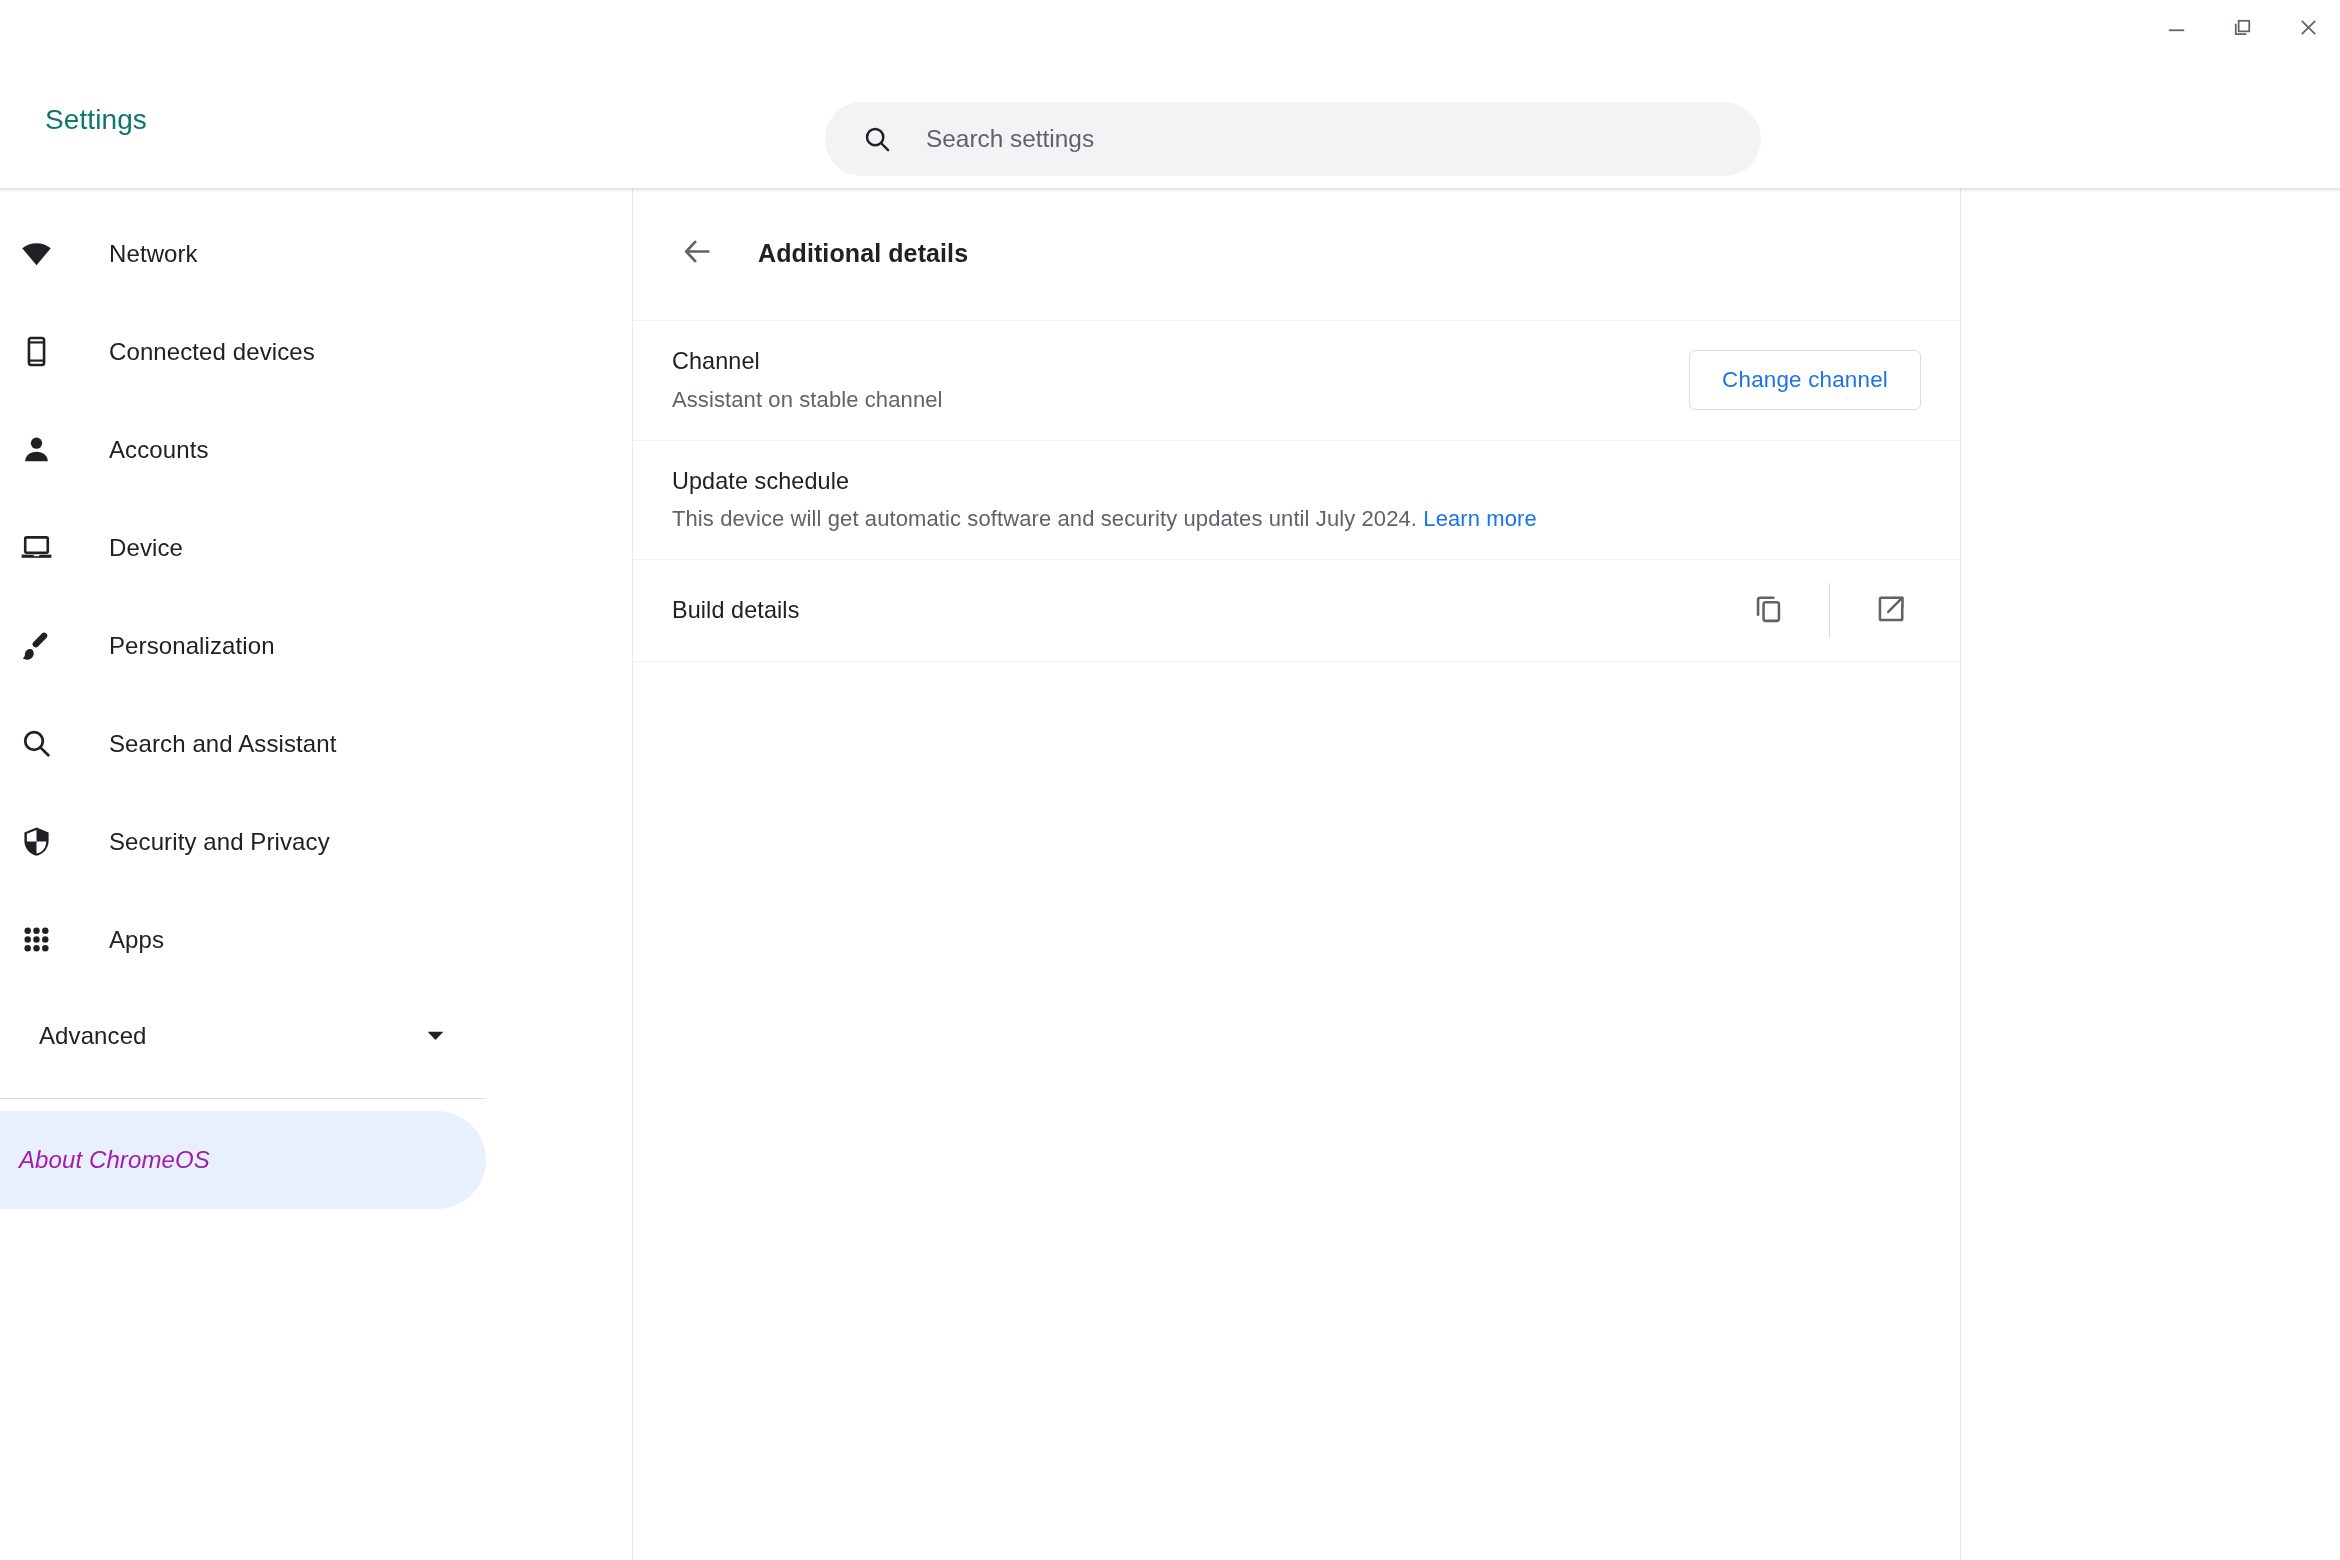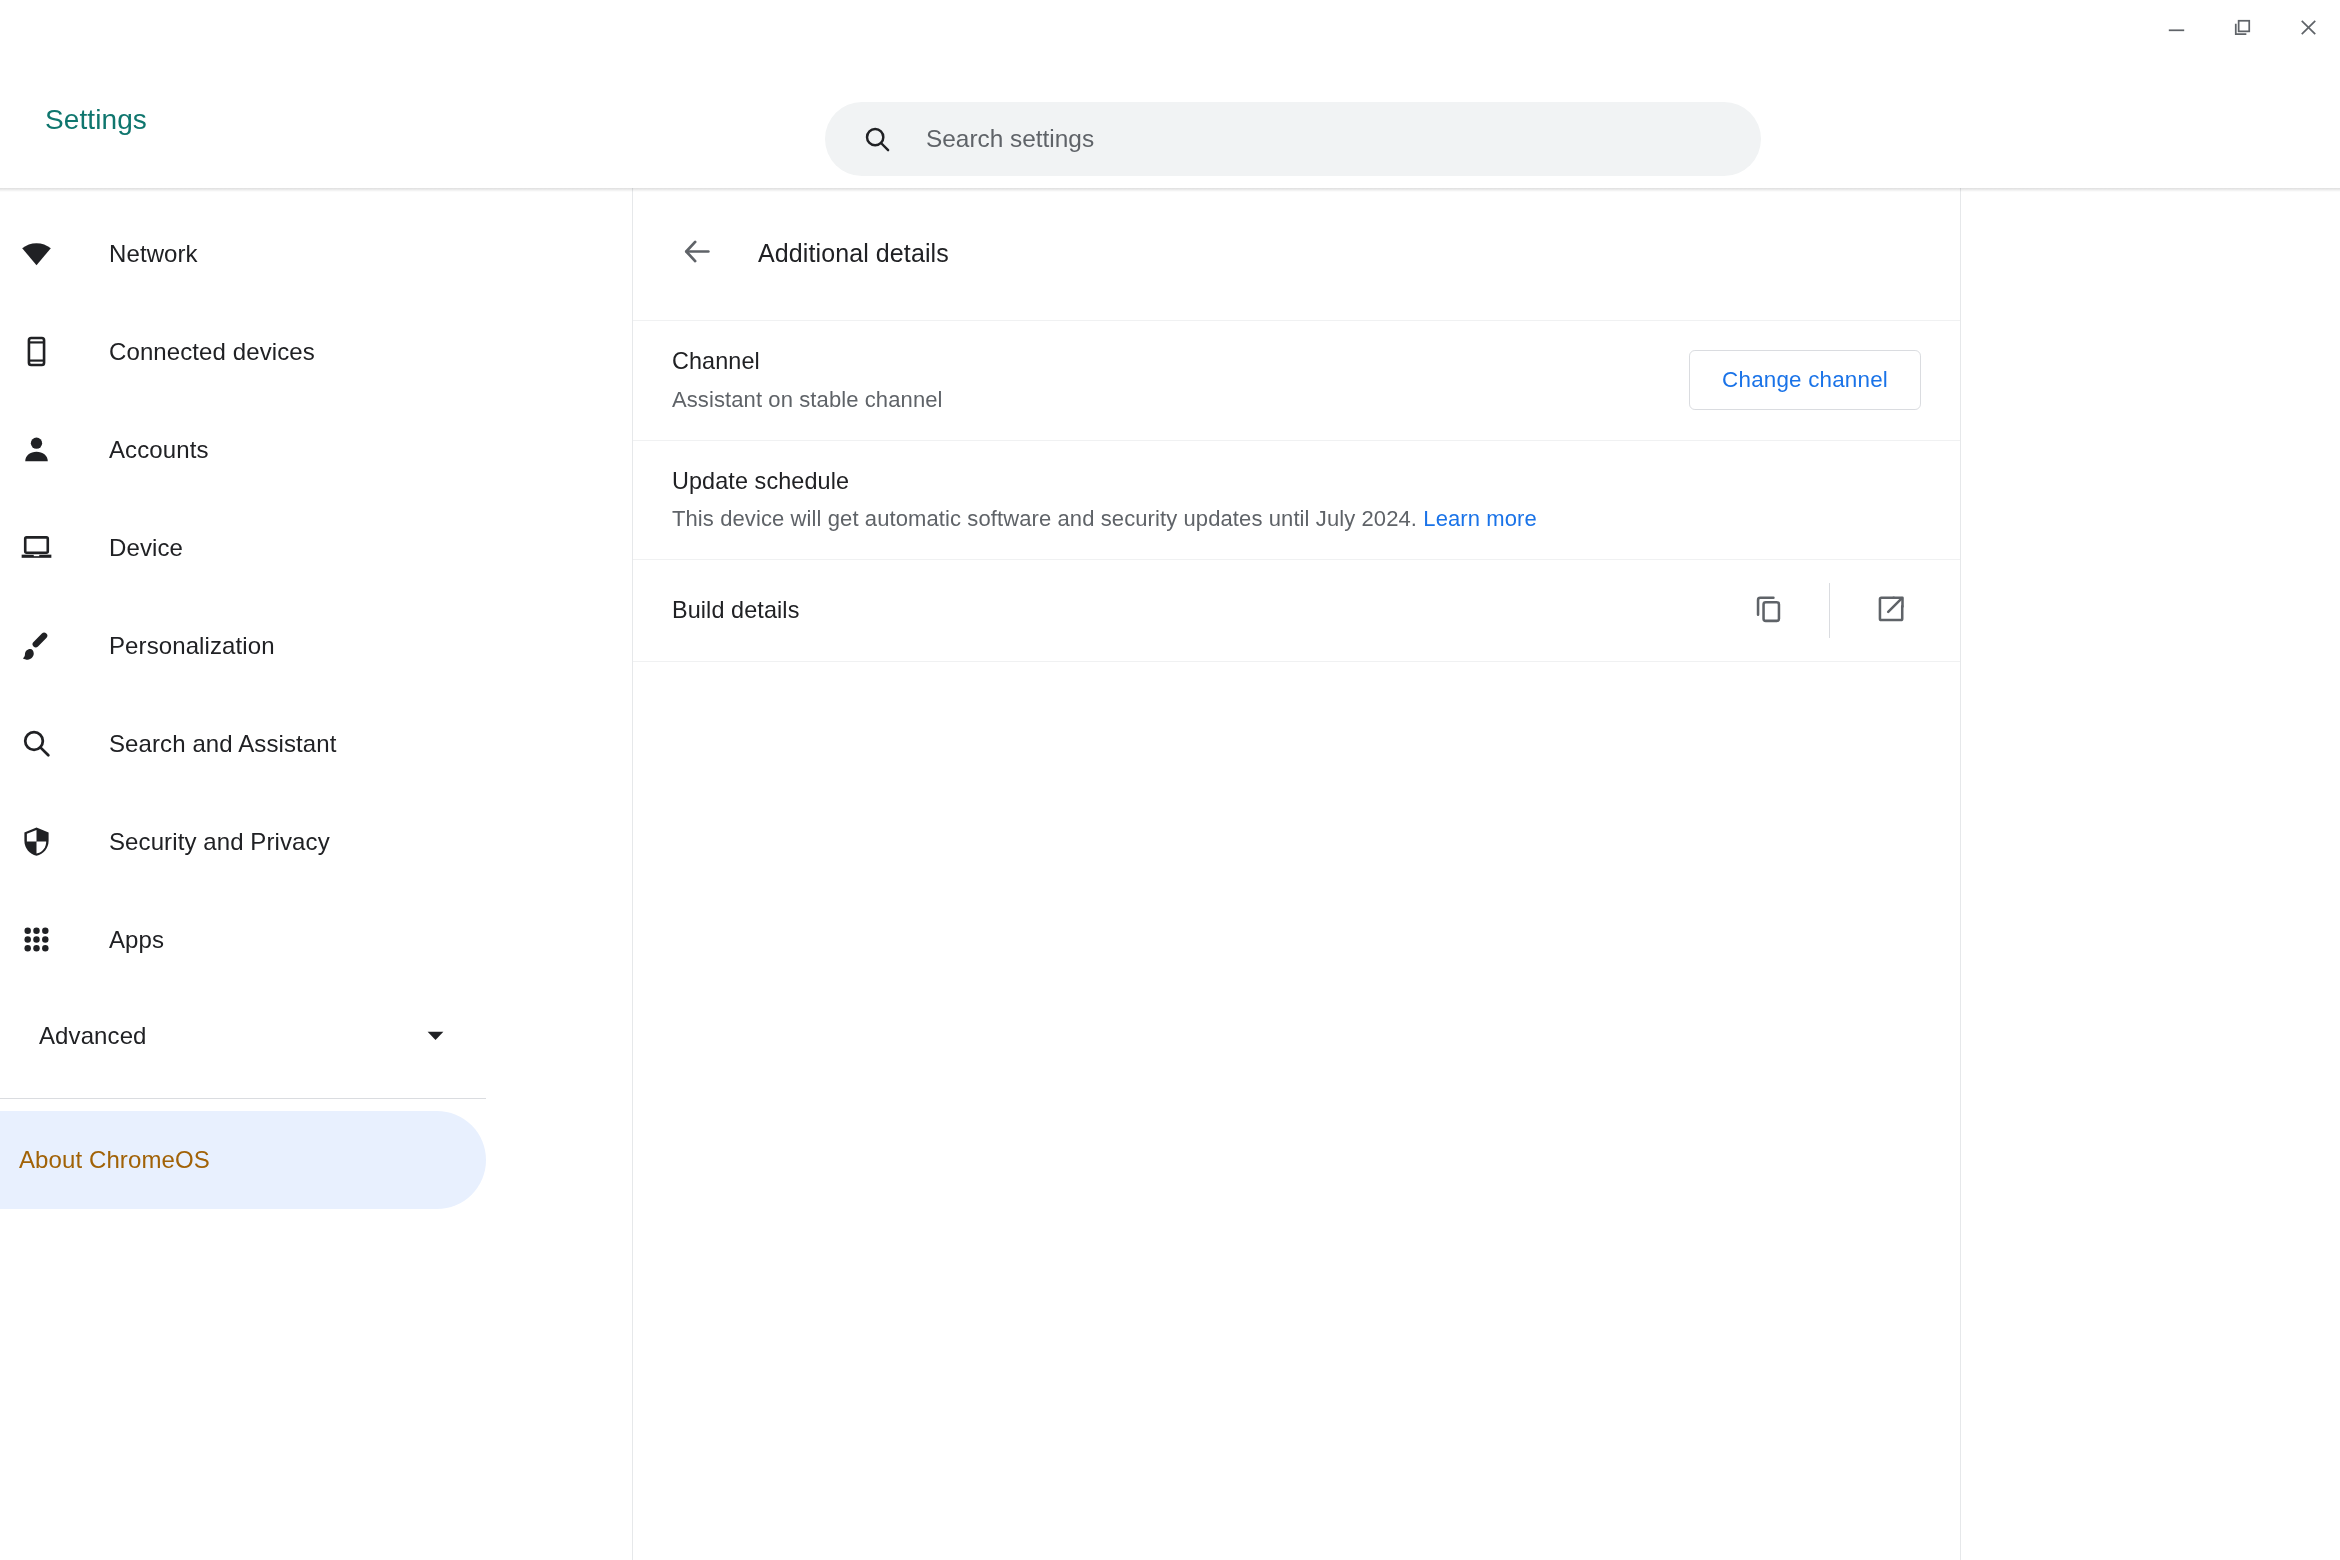--- a/index.html
+++ b/index.html
@@ -139,21 +139,21 @@
   .nav-label {
     font-size: 24px;
     color: #202124;
     font-weight: 500;
     letter-spacing: 0.1px;
     white-space: nowrap;
   }
   .nav-item.selected {
     background: #e8f0fe;
   }
-  .nav-item.selected .nav-label { color: #a16207; }
+  .nav-item.selected .nav-label { color: #a21caf; font-style: italic; }
 
   .nav-item.advanced {
     padding-left: 39px;
     margin-right: 146px;
     justify-content: space-between;
     height: 94px;
   }
   .nav-item.advanced .nav-label { flex: 1; }
   .chevron {
     width: 27px; height: 27px;
@@ -190,21 +190,21 @@
     width: 55px; height: 55px;
     border-radius: 50%;
     display: flex; align-items: center; justify-content: center;
     cursor: pointer;
     flex: none;
   }
   .main-title {
     margin-left: 33px;
     font-size: 25px;
     color: #202124;
-    font-weight: 400;
+    font-weight: 700;
     letter-spacing: 0.1px;
   }
 
   .row {
     border-top: 1px solid #f0f1f2;
     padding: 0 39px;
     display: flex;
     align-items: center;
     min-height: 117px;
   }

